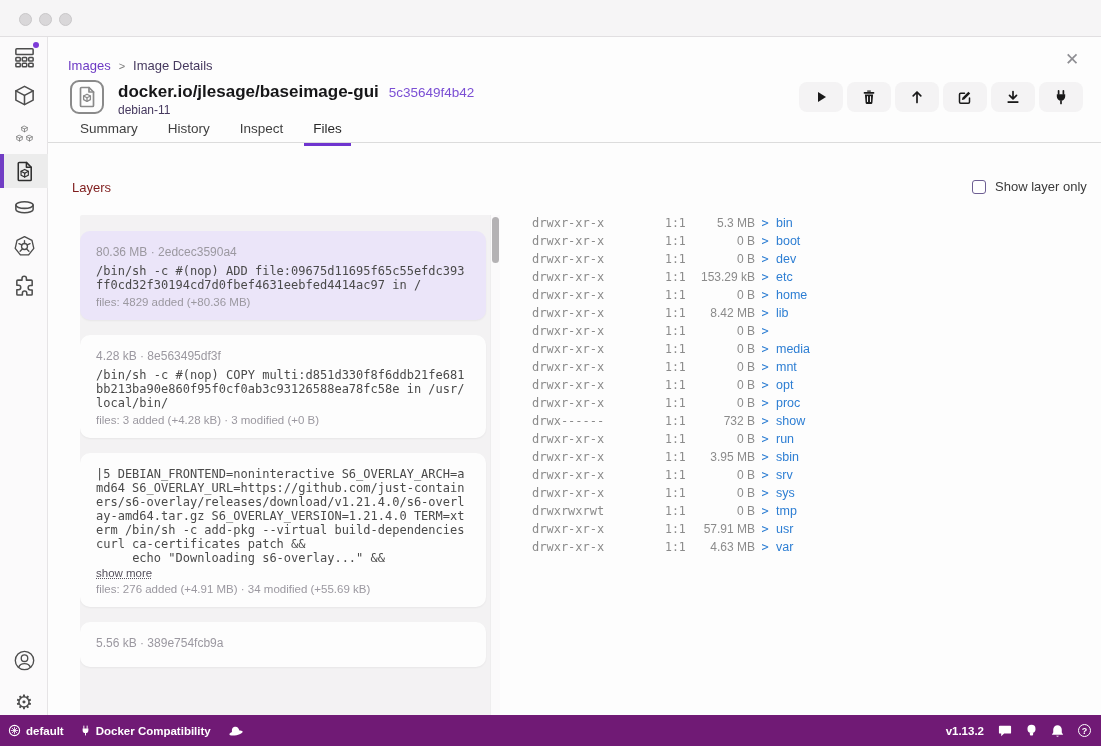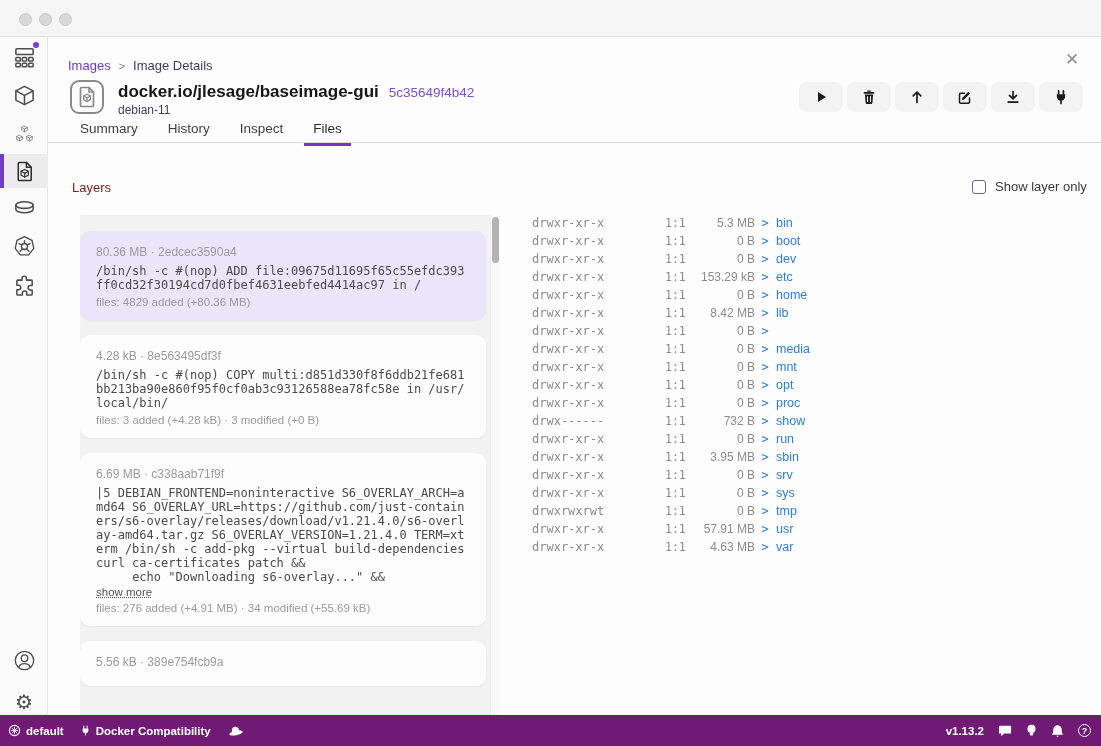--- a/index.html
+++ b/index.html
@@ -256,21 +256,20 @@
           <div class="card-head">80.36 MB · 2edcec3590a4</div>
           <div class="card-cmd">/bin/sh -c #(nop) ADD file:09675d11695f65c55efdc393ff0cd32f30194cd7d0fbef4631eebfed4414ac97 in /</div>
           <div class="card-files">files: 4829 added (+80.36 MB)</div>
         </div>
         <div class="card">
           <div class="card-head">4.28 kB · 8e563495df3f</div>
           <div class="card-cmd">/bin/sh -c #(nop) COPY multi:d851d330f8f6ddb21fe681bb213ba90e860f95f0cf0ab3c93126588ea78fc58e in /usr/local/bin/</div>
           <div class="card-files">files: 3 added (+4.28 kB) · 3 modified (+0 B)</div>
         </div>
         <div class="card">
-          <div class="card-head">6.69 MB · c338aab71f9f</div>
           <div class="card-cmd">|5 DEBIAN_FRONTEND=noninteractive S6_OVERLAY_ARCH=amd64 S6_OVERLAY_URL=https://github.com/just-containers/s6-overlay/releases/download/v1.21.4.0/s6-overlay-amd64.tar.gz S6_OVERLAY_VERSION=1.21.4.0 TERM=xterm /bin/sh -c add-pkg --virtual build-dependencies curl ca-certificates patch &amp;&amp;
      echo "Downloading s6-overlay..." &amp;&amp;</div>
           <div class="card-more">show more</div>
           <div class="card-files">files: 276 added (+4.91 MB) · 34 modified (+55.69 kB)</div>
         </div>
         <div class="card">
           <div class="card-head">5.56 kB · 389e754fcb9a</div>
         </div>
       </div>
     <div class="vscroll">

